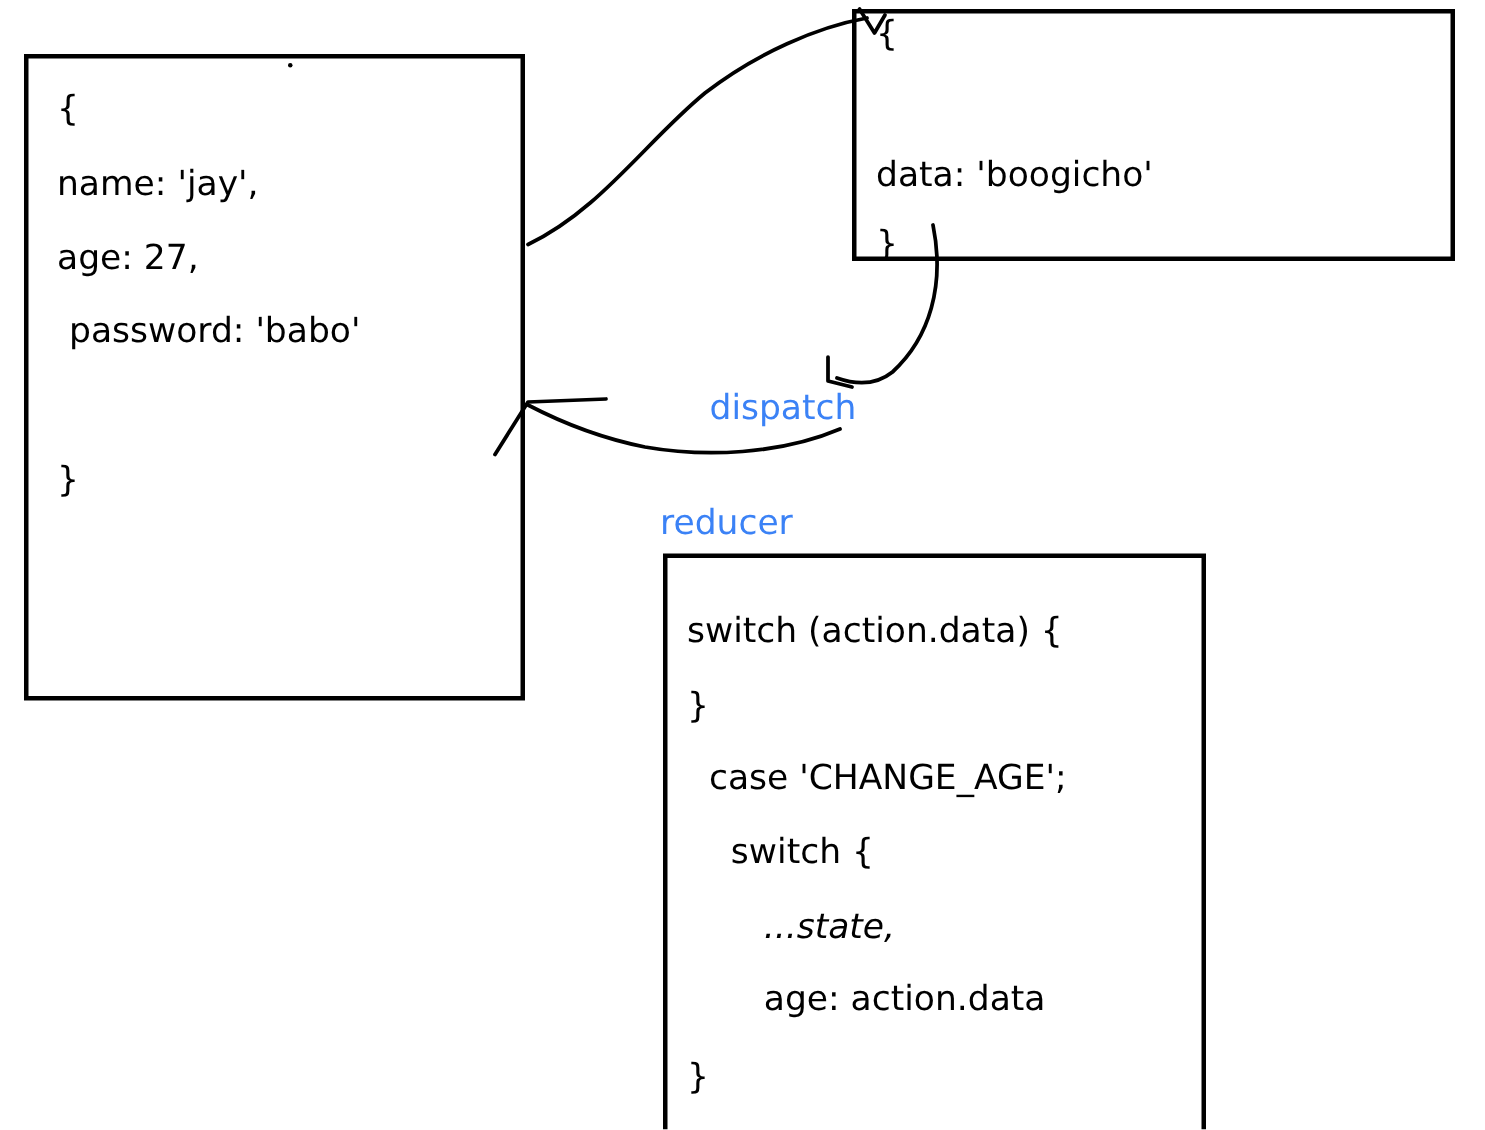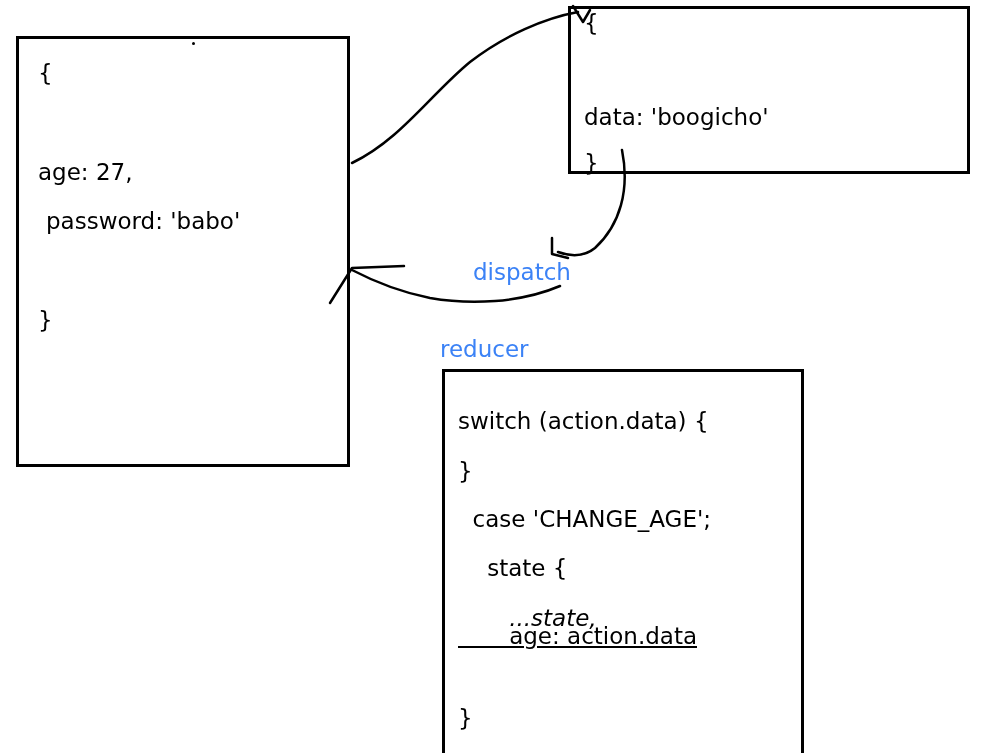--- a/index.html
+++ b/index.html
@@ -67,35 +67,36 @@
     <path d="M 552 238 L 552 254 L 568 258" fill="none" stroke="#000000" stroke-width="2.5" stroke-linecap="round" stroke-linejoin="round"></path>
 
     <path d="M 560 286 C 520 303 470 305 430 298 C 400 292 375 282 352 270" fill="none" stroke="#000000" stroke-width="2.5" stroke-linecap="round"></path>
     <path d="M 404 266 L 352 268 L 330 303" fill="none" stroke="#000000" stroke-width="2.5" stroke-linecap="round" stroke-linejoin="round"></path>
   </svg>
 
   <div class="dot" style="left:192px; top:42px;"></div>
 
   <div class="box" style="left:16px; top:36px; width:334px; height:431px;"></div>
   <div class="code-line" style="left:38px; top:62px;">{</div>
+  <div class="code-line" style="left:38px; top:112px;">name: 'jay',</div>
   <div class="code-line" style="left:38px; top:161px;">age: 27,</div>
   <div class="code-line" style="left:46px; top:210px;">password: 'babo'</div>
   <div class="code-line" style="left:38px; top:309px;">}</div>
 
   <div class="box" style="left:568px; top:6px; width:402px; height:168px;"></div>
   <div class="code-line" style="left:584px; top:12px;">{</div>
   <div class="code-line" style="left:584px; top:106px;">data: 'boogicho'</div>
   <div class="code-line" style="left:584px; top:152px;">}</div>
 
   <div class="label" style="left:473px; top:261px;">dispatch</div>
 
   <div class="label" style="left:440px; top:338px;text-align:right;">reducer</div>
 
   <div class="box" style="left:442px; top:369px; width:362px; height:390px;"></div>
   <div class="code-line" style="left:458px; top:410px;">switch (action.data) {</div>
   <div class="code-line" style="left:458px; top:460px;">}</div>
   <div class="code-line" style="left:458px; top:508px;">  case 'CHANGE_AGE';</div>
-  <div class="code-line" style="left:458px; top:557px;">    state {</div>
+  <div class="code-line" style="left:458px; top:557px;">    switch {</div>
   <div class="code-line" style="left:458px; top:607px;font-style:italic;">       ...state,</div>
-  <div class="code-line" style="left:458px; top:625px;text-decoration:underline;">       age: action.data</div>
+  <div class="code-line" style="left:458px; top:655px;">       age: action.data</div>
   <div class="code-line" style="left:458px; top:707px;">}</div>
 
 </div>
 
 </body></html>

